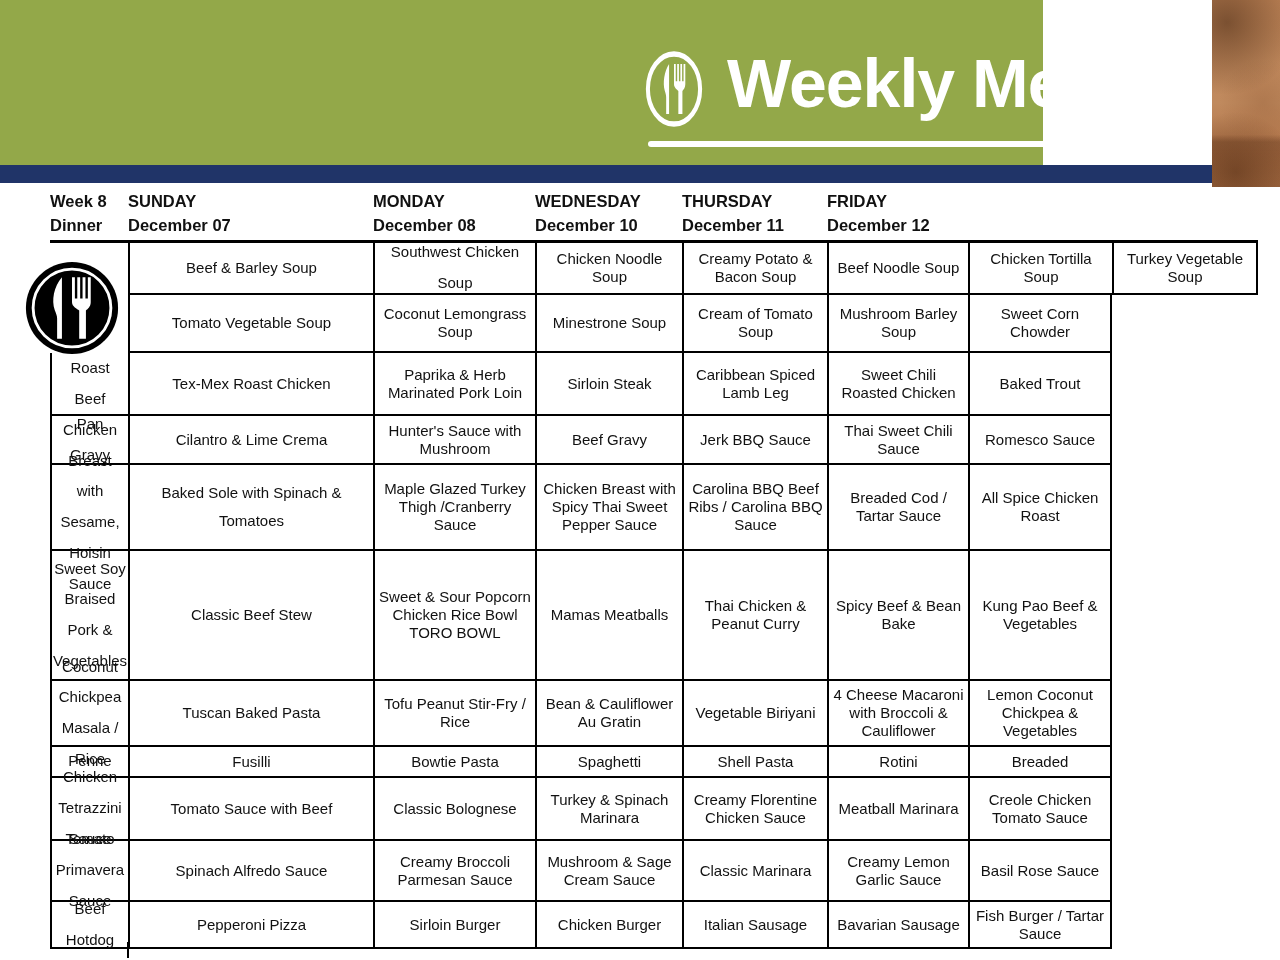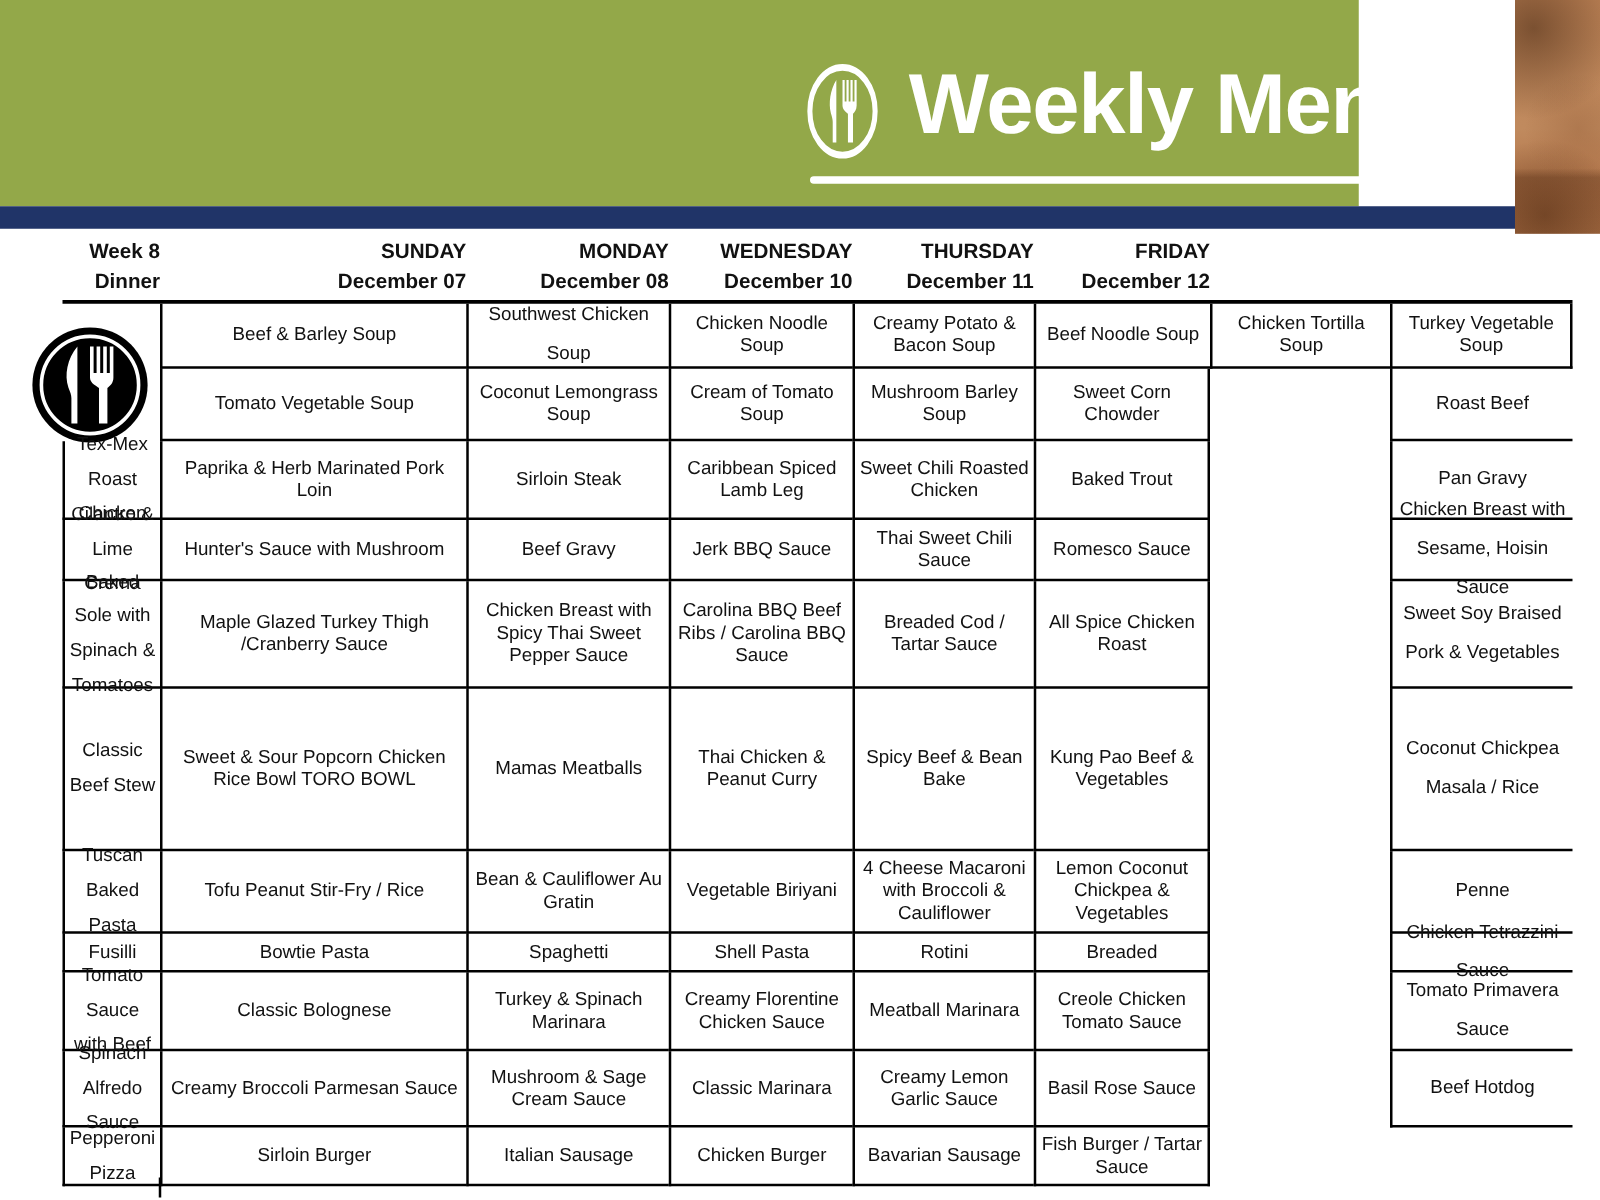--- a/index.html
+++ b/index.html
@@ -2,21 +2,21 @@
 <html style="--banner-green: #93a849; --navy: #203468; --wood-base: #bf8457; --border-black: #000000; --text-black: #111111;"><head>
 <meta charset="utf-8">
 <style>
   html,body{margin:0;padding:0;background:#fff;}
   .stage{
     position:relative;width:1280px;height:960px;overflow:hidden;
     font-family:"Liberation Sans",sans-serif;color:var(--text-black,#111);
     background:#fff;
   }
   
-  .banner{position:absolute;left:0;top:0;width:1043px;height:165px;background:var(--banner-green,#93a849);padding-left:44px;}
+  .banner{position:absolute;left:0;top:0;width:1043px;height:165px;background:var(--banner-green,#93a849);}
   .banner-logo{position:absolute;left:645px;top:50px;width:58px;height:78px;}
   .banner-title{
     position:absolute;left:727px;top:44px;width:470px;
     font-size:68px;font-weight:700;color:#fff;letter-spacing:-1px;white-space:nowrap;
   }
   .banner-underline{position:absolute;left:648px;top:141px;width:505px;height:6px;background:#fff;border-radius:3px;}
   .navy-stripe{position:absolute;left:0;top:165px;width:1212px;height:18px;background:var(--navy,#203468);}
   .wood{
     position:absolute;left:1212px;top:0;width:68px;height:187px;
     background:
@@ -27,21 +27,21 @@
       linear-gradient(180deg, var(--wood-base,#bf8457) 0%, #c08a5e 55%, #b3764b 80%, #aa6f45 100%);
   }
   
   .side-logo{position:absolute;left:24px;top:260px;width:96px;height:96px;}
   
   .thead{
     position:absolute;left:50px;top:188px;width:1208px;height:55px;box-sizing:border-box;
     display:grid;grid-template-columns:78px 245px 162px 147px 145px 141px 144px 146px;
     border-bottom:3px solid var(--border-black,#000);
   }
-  .hcell{display:flex;flex-direction:column;align-items:flex-end;justify-content:center;
+  .hcell{display:flex;flex-direction:column;align-items:flex-start;justify-content:center;
     font-weight:700;font-size:16.5px;line-height:1.45;text-align:center;}
   .tbody{
     position:absolute;left:50px;top:243px;width:1208px;
     display:grid;grid-template-columns:78px 245px 162px 147px 145px 141px 144px 146px;
     grid-template-rows:52px 58px 63px 49px 86px 130px 66px 31px 63px 61px 47px;
   }
   .lcell{box-sizing:border-box;}
   .cell{
     box-sizing:border-box;display:flex;align-items:center;justify-content:center;
     text-align:center;padding:1px 3px;font-size:15px;line-height:1.18;
@@ -109,20 +109,21 @@
       <div class="cell c2">Beef &amp; Barley Soup</div>
       <div class="cell c1">Southwest Chicken Soup</div>
       <div class="cell c3">Chicken Noodle Soup</div>
       <div class="cell c4">Creamy Potato &amp; Bacon Soup</div>
       <div class="cell c5">Beef Noodle Soup</div>
       <div class="cell c6">Chicken Tortilla Soup</div>
       <div class="cell c7 last">Turkey Vegetable Soup</div>
       <div class="lcell"></div>
       <div class="cell c1">Tomato Vegetable Soup</div>
       <div class="cell c3">Coconut Lemongrass Soup</div>
+      <div class="cell c4">Minestrone Soup</div>
       <div class="cell c5">Cream of Tomato Soup</div>
       <div class="cell c6">Mushroom Barley Soup</div>
       <div class="cell c7 last">Sweet Corn Chowder</div>
       <div class="lcell"></div>
       <div class="cell c1">Roast Beef</div>
       <div class="cell c2">Tex-Mex Roast Chicken</div>
       <div class="cell c3">Paprika &amp; Herb Marinated Pork Loin</div>
       <div class="cell c4">Sirloin Steak</div>
       <div class="cell c5">Caribbean Spiced Lamb Leg</div>
       <div class="cell c6">Sweet Chili Roasted Chicken</div>
@@ -180,20 +181,20 @@
       <div class="cell c2">Spinach Alfredo Sauce</div>
       <div class="cell c3">Creamy Broccoli Parmesan Sauce</div>
       <div class="cell c4">Mushroom &amp; Sage Cream Sauce</div>
       <div class="cell c5">Classic Marinara</div>
       <div class="cell c6">Creamy Lemon Garlic Sauce</div>
       <div class="cell c7 last">Basil Rose Sauce</div>
       <div class="lcell"></div>
       <div class="cell c1">Beef Hotdog</div>
       <div class="cell c2">Pepperoni Pizza</div>
       <div class="cell c3">Sirloin Burger</div>
+      <div class="cell c4">Chicken Burger</div>
       <div class="cell c5">Italian Sausage</div>
-      <div class="cell c4">Chicken Burger</div>
       <div class="cell c6">Bavarian Sausage</div>
       <div class="cell c7 last">Fish Burger / Tartar Sauce</div>
     </div>
 
   <div class="caret"></div>
 </div>
 
 </body></html>

